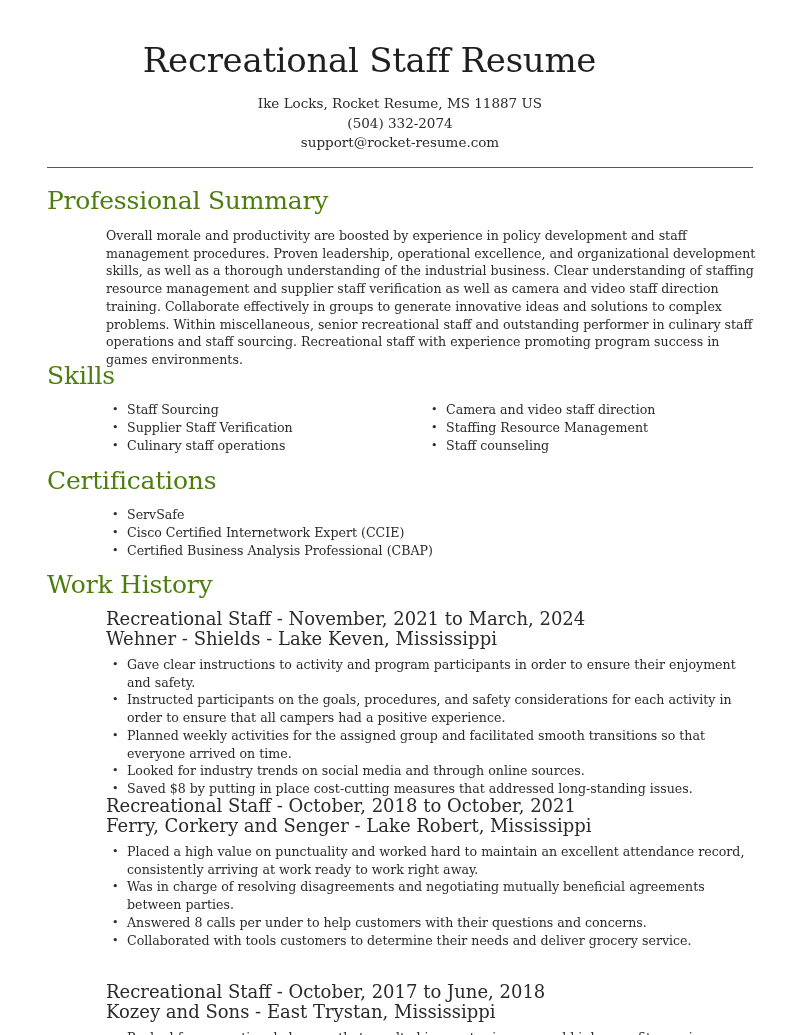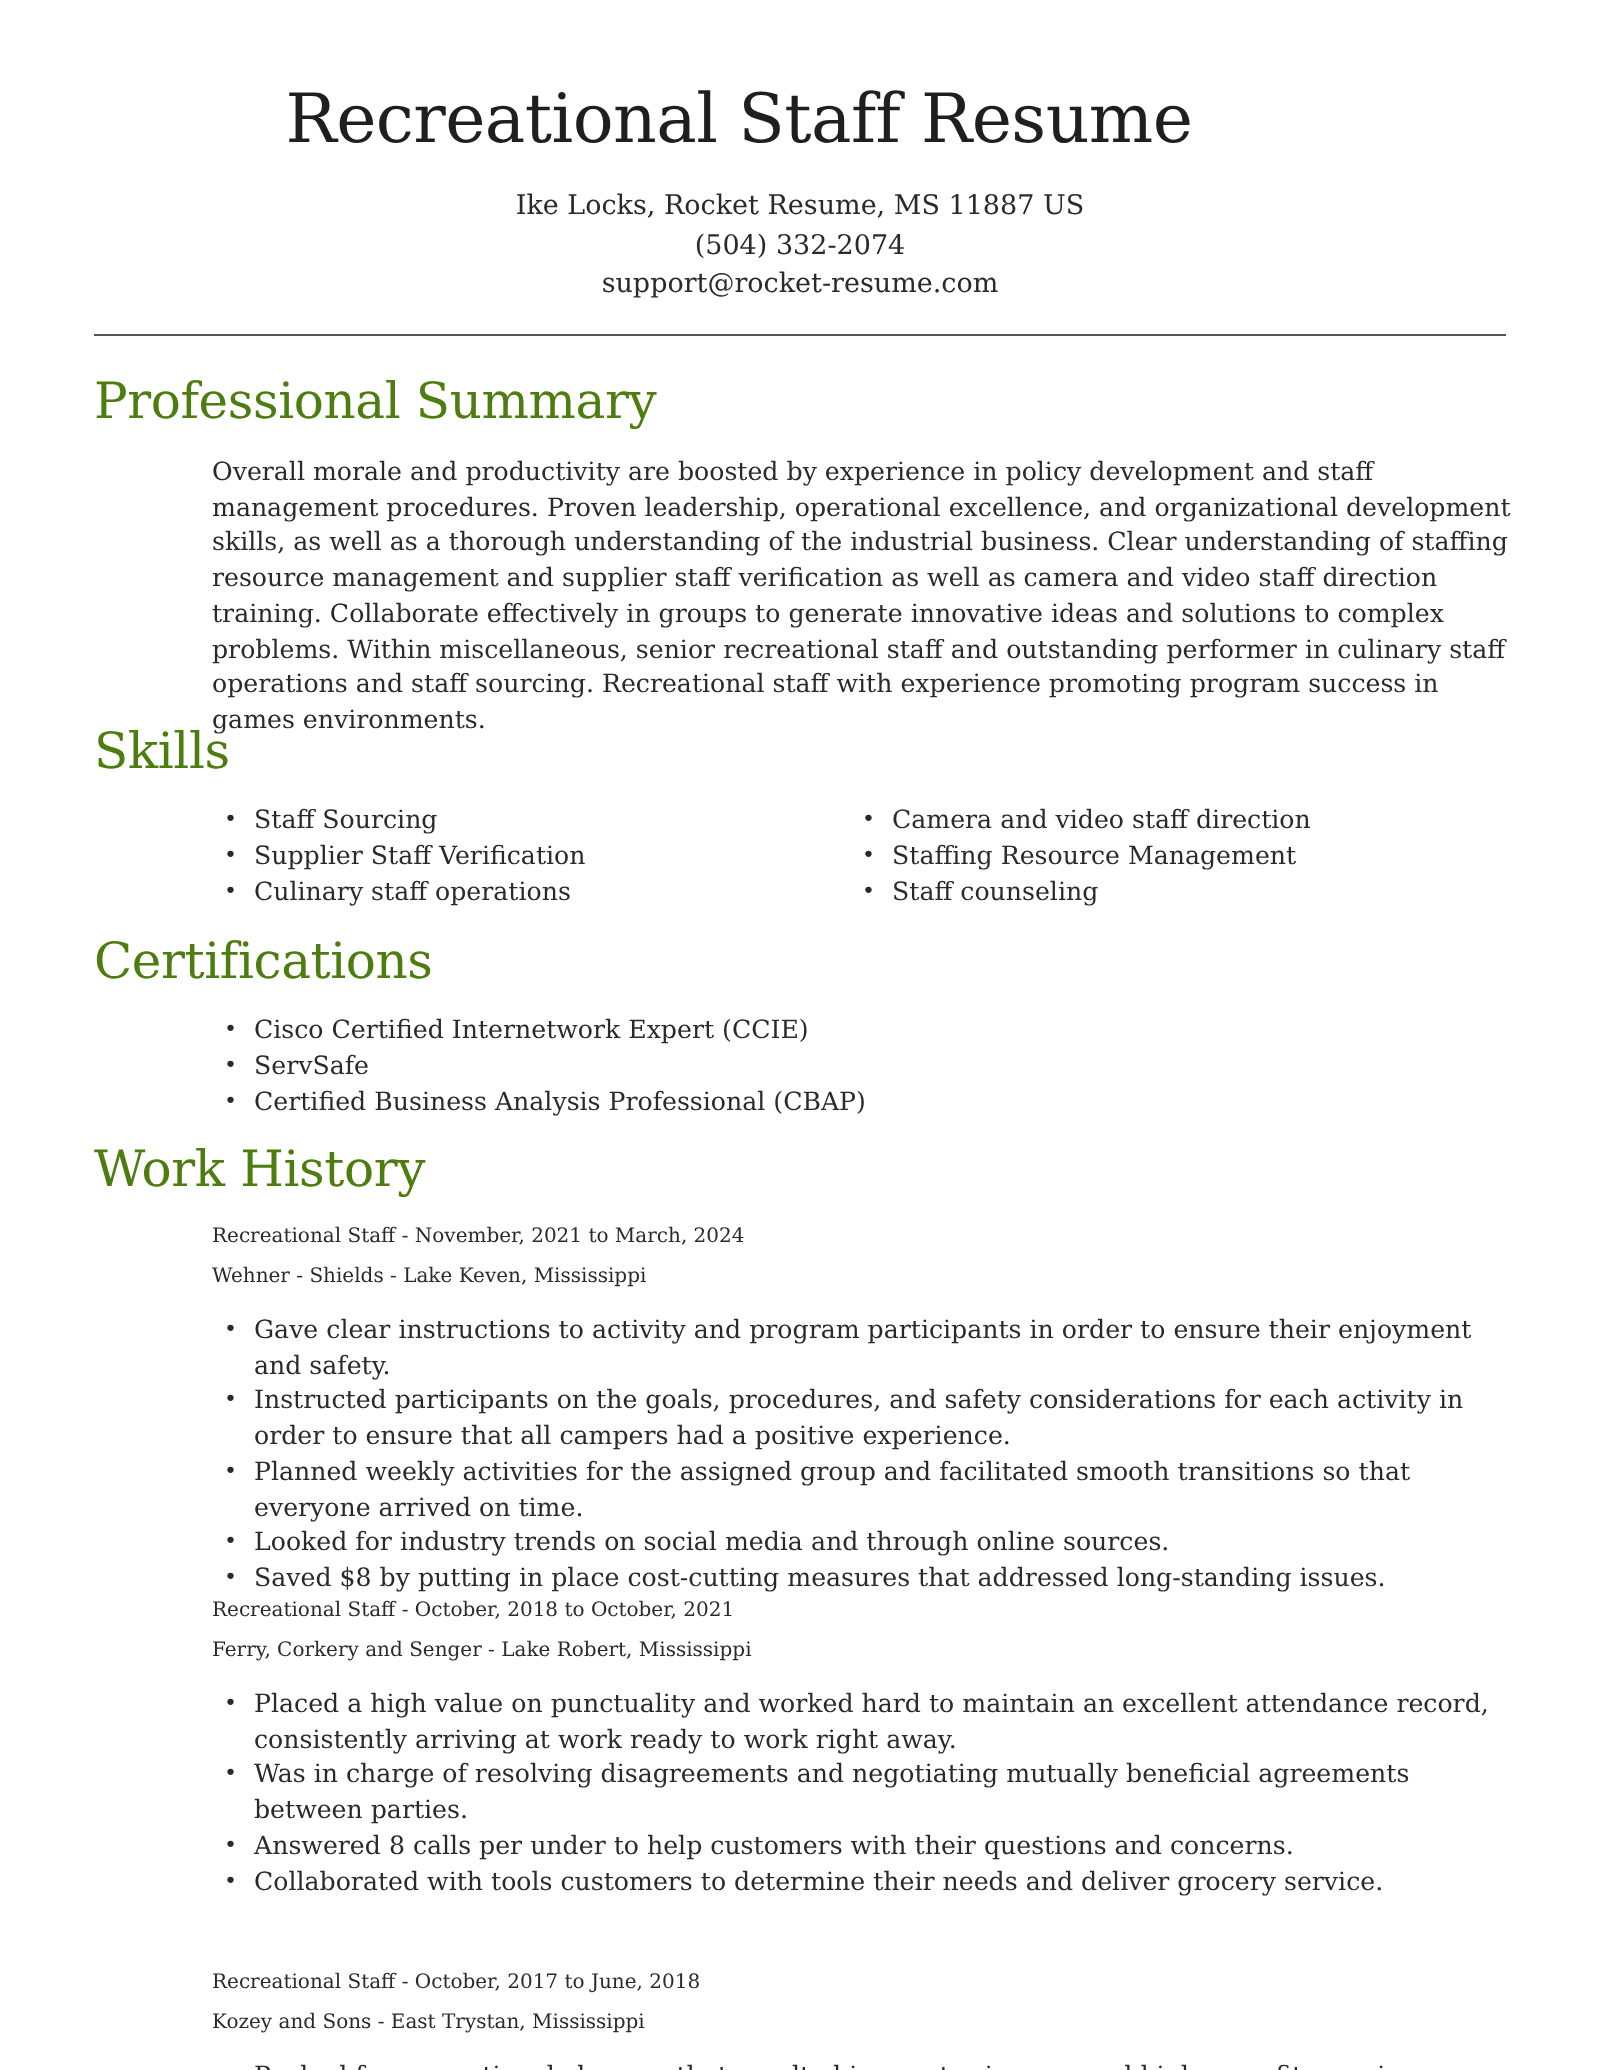--- a/index.html
+++ b/index.html
@@ -10,21 +10,21 @@
   .rule { position:absolute; left:47px; width:706px; top:167px; height:0; border-top:1.5px solid #555; }
   .h2 { position:absolute; left:47px; font-size:25px; color:#4d7c0f; margin:0; font-weight:normal; letter-spacing:-0.2px; }
   .summary { position:absolute; left:106px; width:650px; top:227px; font-size:12.6px; line-height:17.7px; color:#2a2a2a; margin:0; }
   ul { margin:0; padding:0; list-style:none; }
   li { position:relative; padding-left:21px; font-size:12.6px; line-height:17.8px; color:#2a2a2a; }
   li::before { content:"•"; position:absolute; left:6px; top:0; font-size:11px; }
   .skills-left { position:absolute; left:106px; top:401px; width:300px; }
   .skills-right { position:absolute; left:425px; top:401px; width:320px; }
   .certs { position:absolute; left:106px; top:506px; width:600px; }
   .job { position:absolute; left:106px; width:650px; }
-  .job-line { font-size:10px; line-height:19.5px; color:#2a2a2a; }
+  .job-line { font-size:18px; line-height:19.5px; color:#2a2a2a; }
   .job ul { margin-top:8px; }
   .job li { font-size:12.6px; line-height:17.7px; }
 </style>
 </head>
 <body>
 
 <div class="page">
   <h1 class="title" style="margin:0;font-weight:normal;">Recreational Staff Resume</h1>
   <div class="contact">
     <div>Ike Locks, Rocket Resume, MS 11887 US</div>
@@ -43,22 +43,22 @@
     <li>Culinary staff operations</li>
   </ul>
   <ul class="skills-right">
     <li>Camera and video staff direction</li>
     <li>Staffing Resource Management</li>
     <li>Staff counseling</li>
   </ul>
 
   <h2 class="h2" style="top:466px;">Certifications</h2>
   <ul class="certs">
+    <li>ServSafe</li>
     <li>Cisco Certified Internetwork Expert (CCIE)</li>
-    <li>ServSafe</li>
     <li>Certified Business Analysis Professional (CBAP)</li>
   </ul>
 
   <h2 class="h2" style="top:570px;">Work History</h2>
 
   <div class="job" style="top:609px;">
     <div class="job-line">Recreational Staff - November, 2021 to March, 2024</div>
     <div class="job-line">Wehner - Shields - Lake Keven, Mississippi</div>
     <ul>
       <li>Gave clear instructions to activity and program participants in order to ensure their enjoyment and safety.</li>

